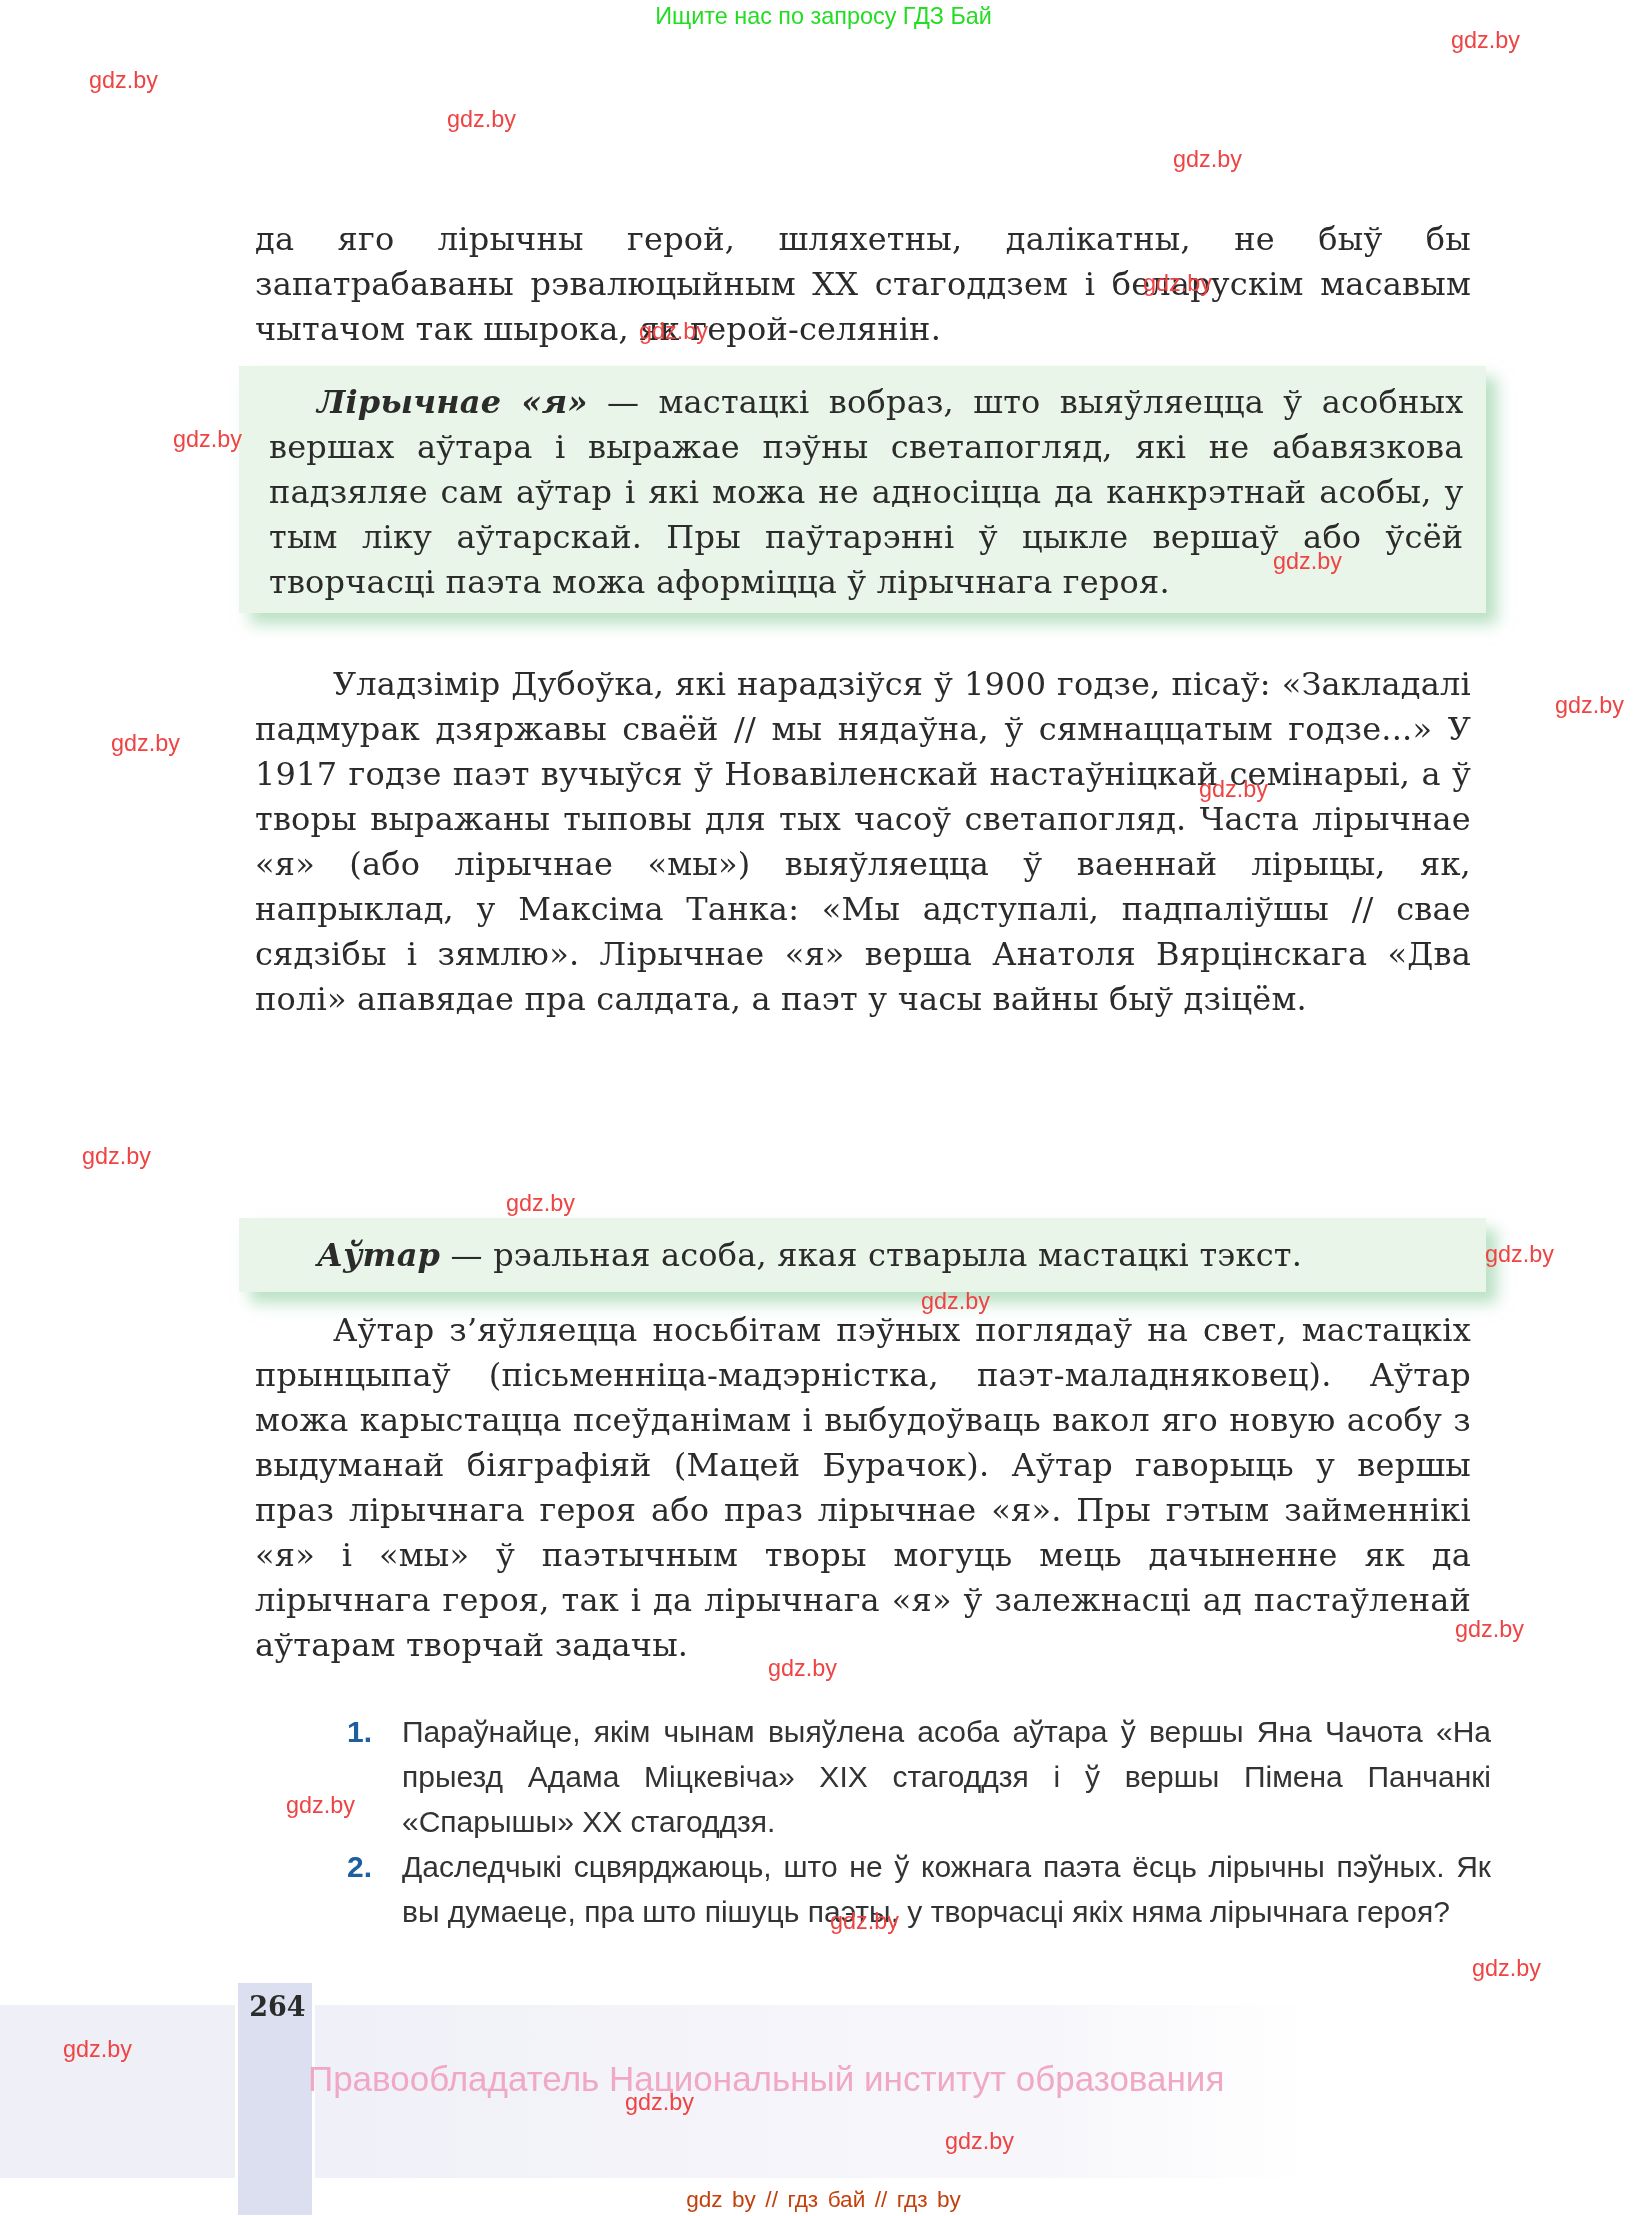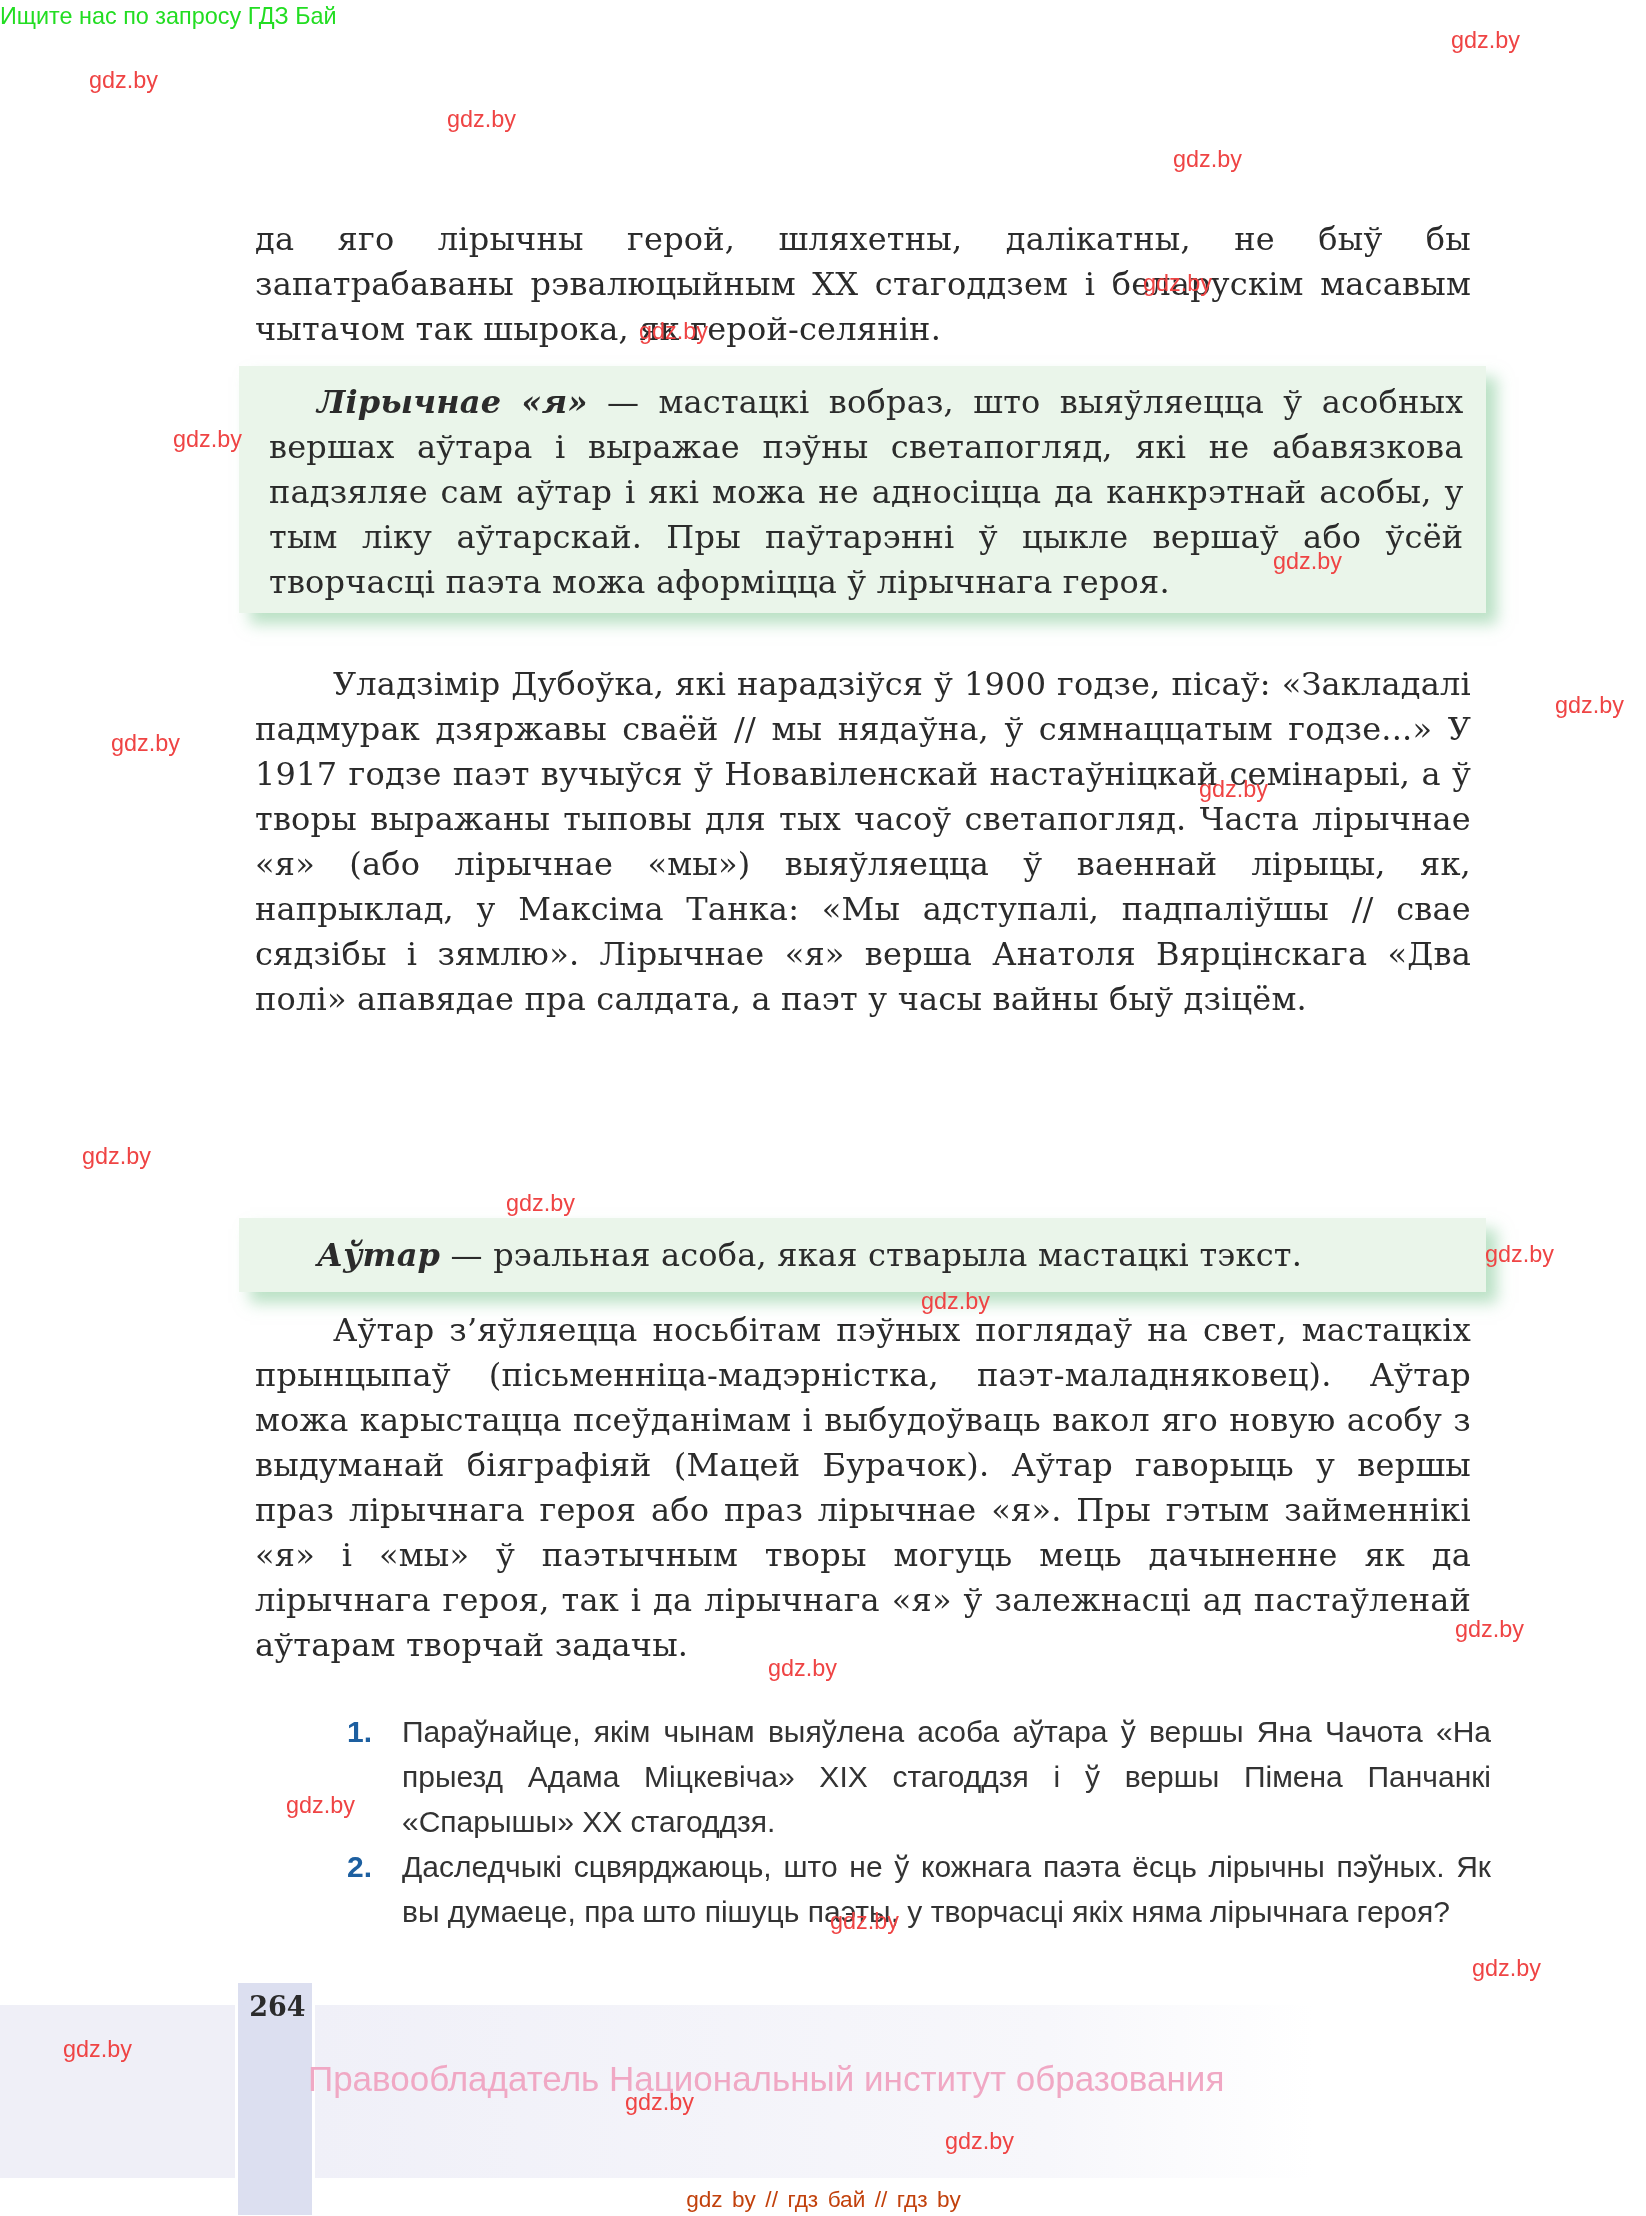--- a/index.html
+++ b/index.html
@@ -3,21 +3,21 @@
   <meta charset="utf-8">
   <style>
     html, body { margin: 0; padding: 0; }
     body {
       width: 1647px; height: 2216px; position: relative; overflow: hidden;
       background: #ffffff; color: #2b2b2b;
       font-family: "DejaVu Serif", "Liberation Serif", serif;
     }
     .abs { position: absolute; }
     .top-banner {
-      left: 0; width: 1647px; top: 3.2px; text-align: left;
+      left: 0; width: 1647px; top: 3.2px; text-align: center;
       font-family: "Liberation Sans", "DejaVu Sans", sans-serif;
       font-size: 23.4px; color: #22dd22;
     }
     .wm {
       position: absolute; font-family: "Liberation Sans", "DejaVu Sans", sans-serif;
       font-size: 23.4px; color: #ef4444; white-space: nowrap;
     }
     .body-text {
       position: absolute; left: 239px; width: 1248px;
       font-size: 32px; line-height: 45px; text-align: justify;

